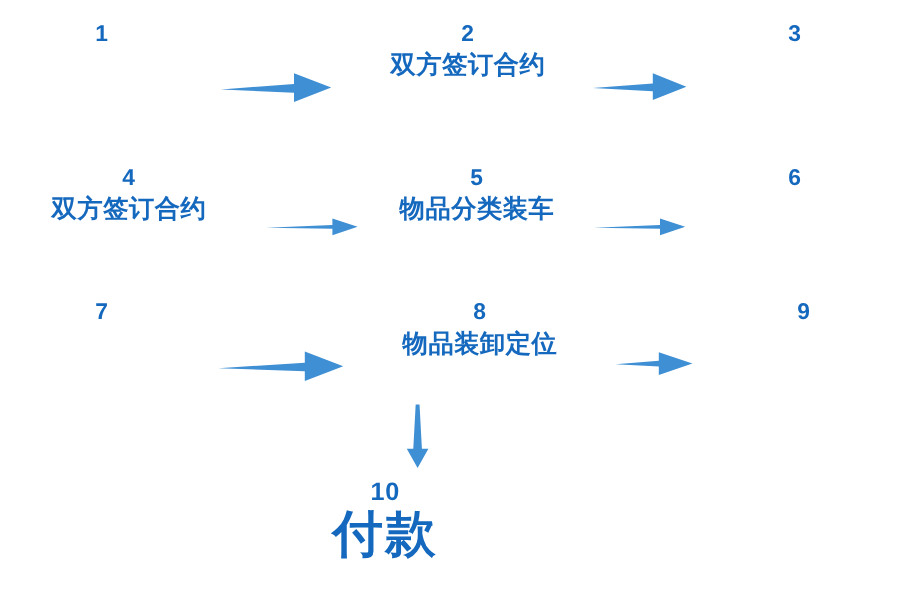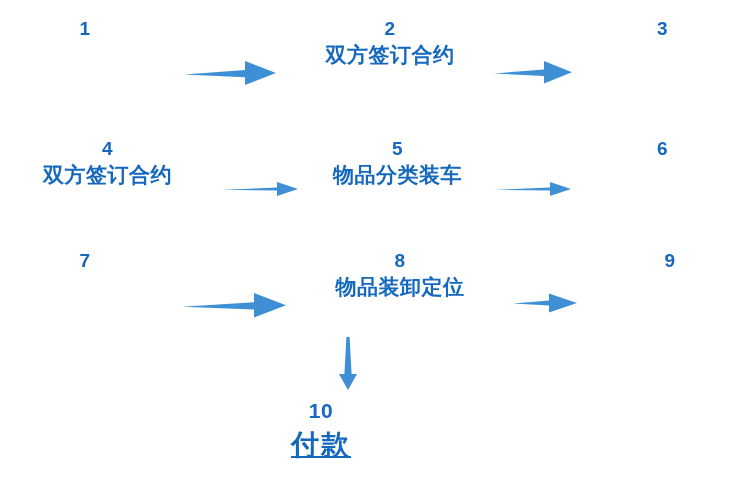--- a/index.html
+++ b/index.html
@@ -79,24 +79,23 @@
     width: 642px;
     display: flex;
     flex-direction: column;
     align-items: center;
   }
   .final .step-number {
     font-size: 21px;
     line-height: 26px;
   }
   .final .step-label {
-    font-size: 28px;
+    font-size: 42px;
     line-height: 42px;
     letter-spacing: 2px;
-    text-decoration: underline;
   }
 
   
   .c1 { width: 170px; }
   .c2 { width: 200px; }
   .c3 { width: 175px; }
   .a1 { width: 120px; padding-top: 40px; }
   .a2 { width: 85px;  padding-top: 40px; }
 
   .r2 .c1 { width: 215px; }

